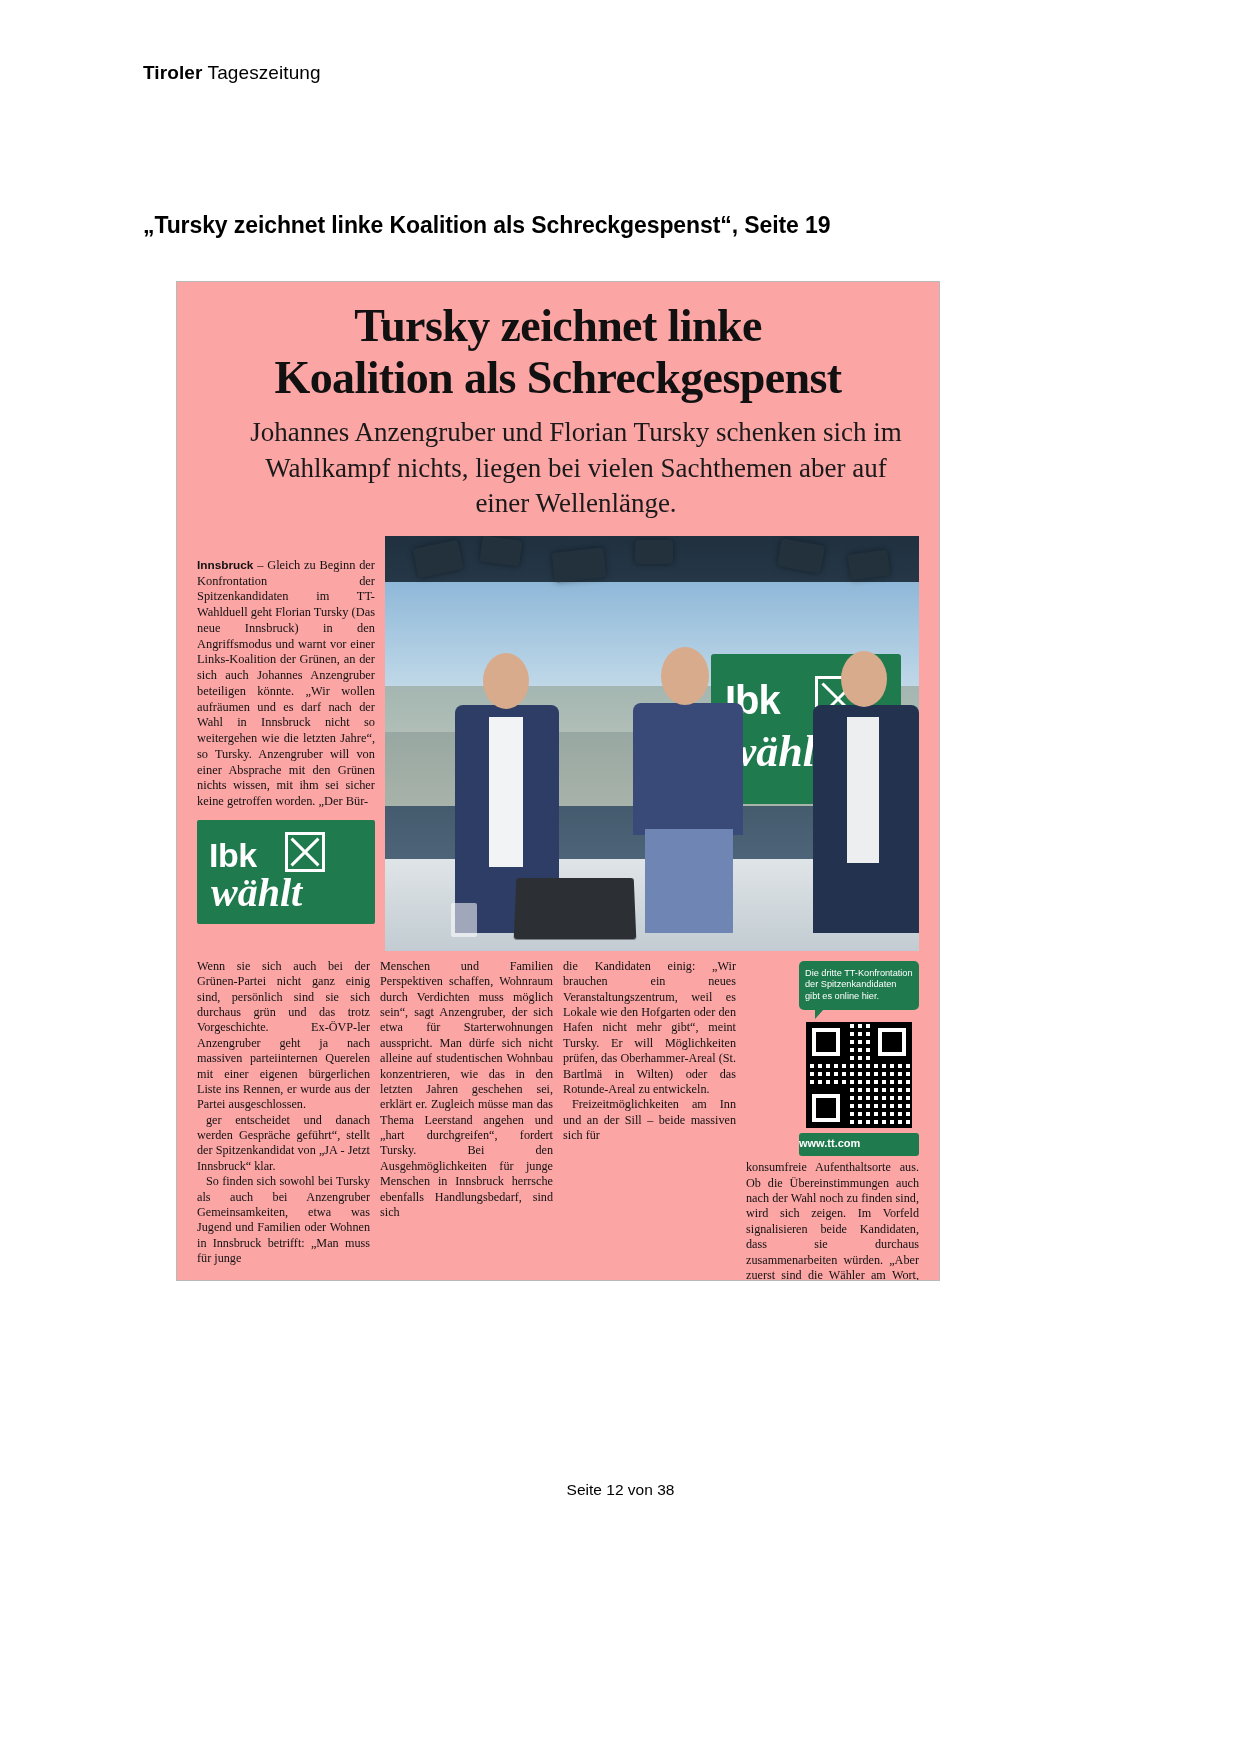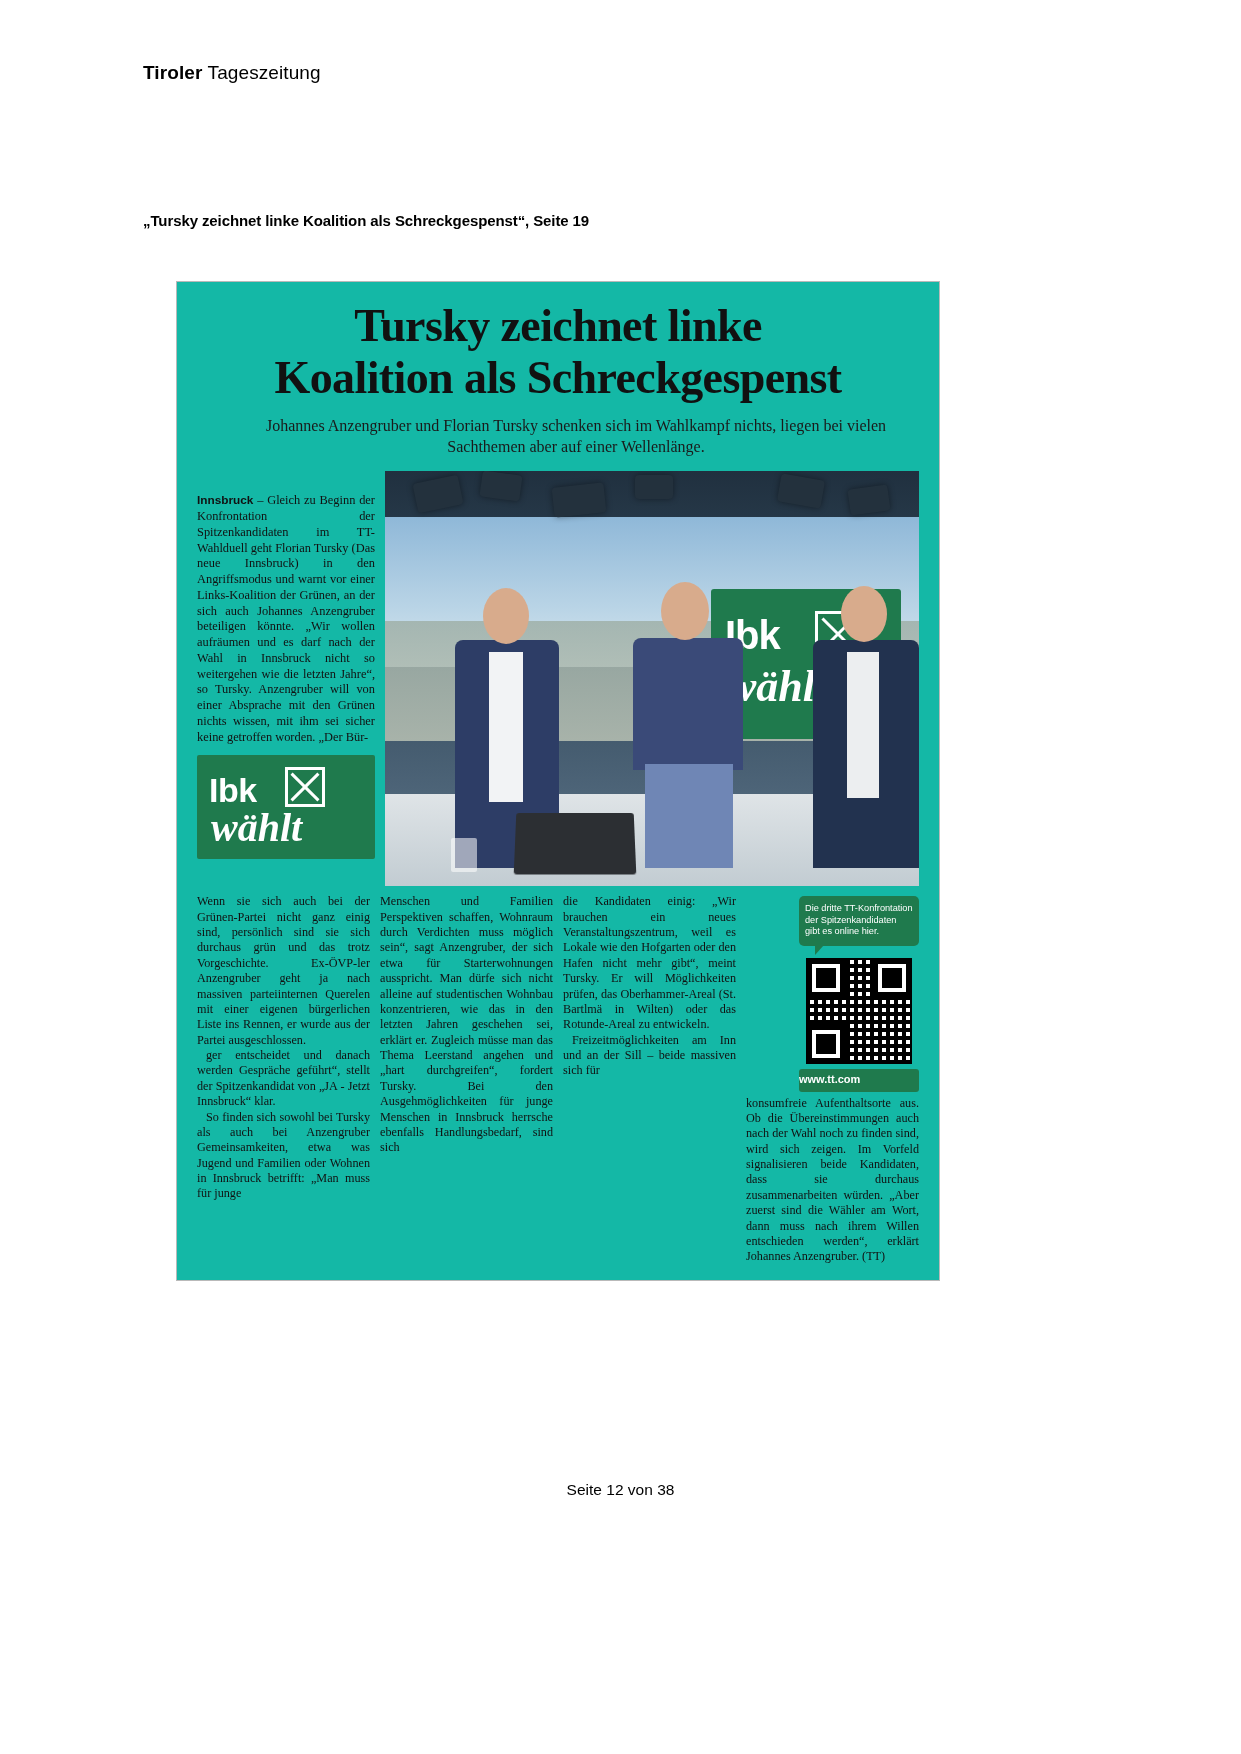--- a/index.html
+++ b/index.html
@@ -31,53 +31,53 @@
     letter-spacing: 0.1px;
   }
   .masthead .bold { font-weight: bold; }
   .masthead .light { font-weight: normal; text-align: right; }
 
   
   .doc-headline {
     position: absolute;
     left: 143px;
     top: 212px;
-    font-size: 15px;
+    font-size: 23px;
     font-weight: bold;
     letter-spacing: -0.1px;
   }
 
   
   .clipping {
     position: absolute;
     left: 176px;
     top: 281px;
     width: 764px;
     height: 1000px;
     border: 1px solid #b9b9b9;
-    background: #14b8a6;
+    background: #fca5a5;
     box-sizing: border-box;
     overflow: hidden;
   }
   .clip-inner {
     padding: 18px 20px 10px 20px;
   }
   
   .np-title {
     font-family: "Liberation Serif", serif;
     font-weight: bold;
     font-size: 46px;
     line-height: 1.12;
     letter-spacing: -0.6px;
     text-align: center;
     color: #111;
   }
   .np-sub {
     font-family: "Liberation Serif", serif;
-    font-size: 16px;
+    font-size: 27px;
     line-height: 1.32;
     text-align: center;
     color: #1a1a1a;
     margin-top: 12px;
     padding: 0 6px;
     margin-left: 36px;
   }
   
   .top-zone {
     display: flex;

